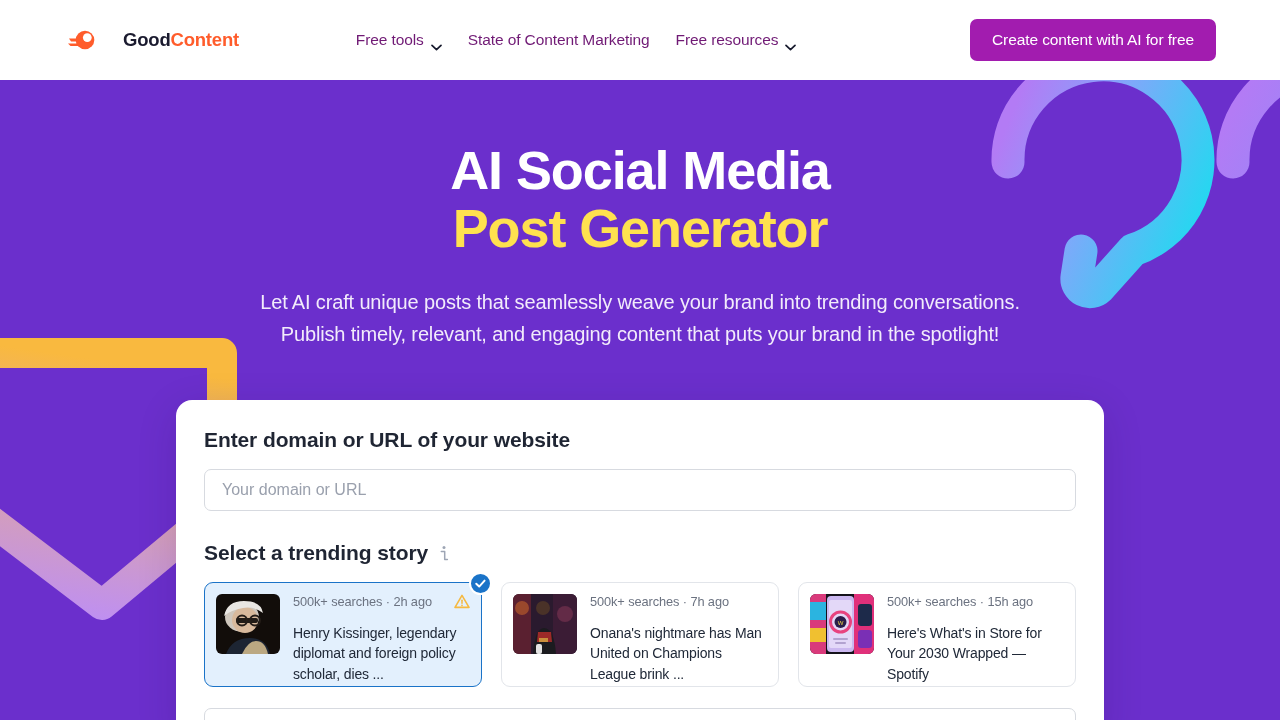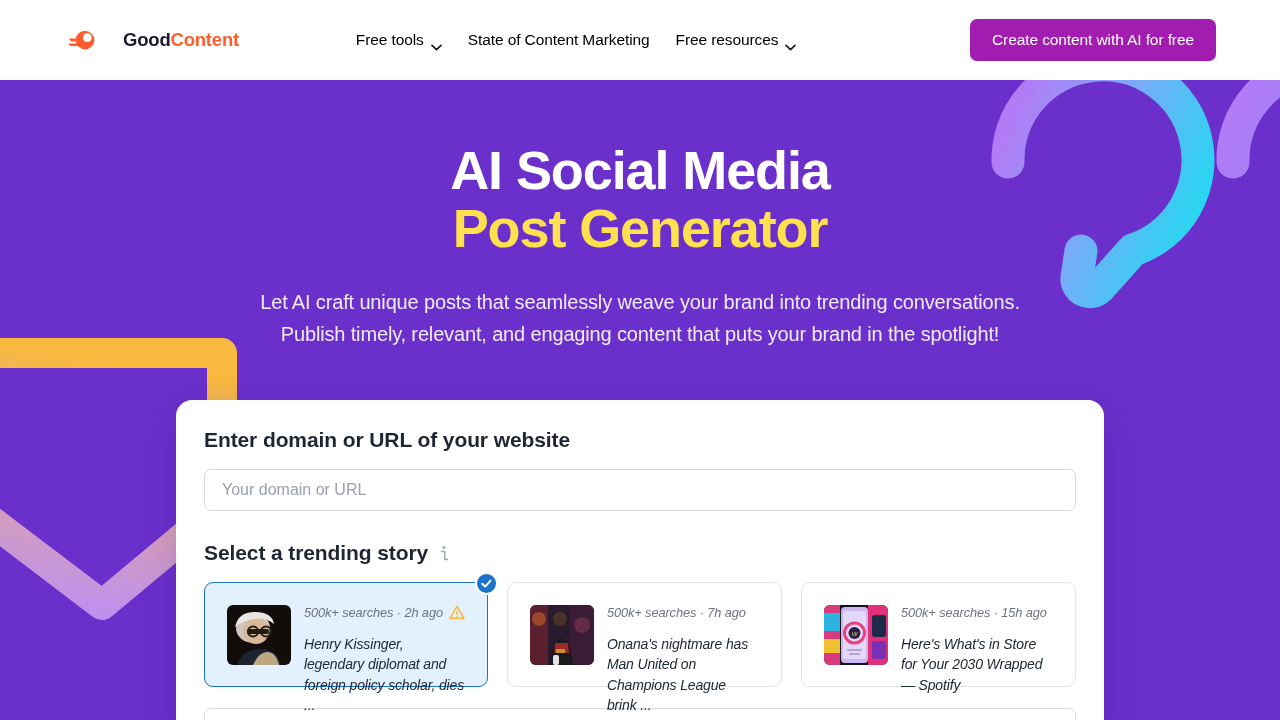--- a/index.html
+++ b/index.html
@@ -20,21 +20,21 @@
   }
   .logo { display:flex; align-items:center; gap:25px; }
   .logo-mark { width:30px; height:24px; flex:0 0 auto; }
   .logo-text { font-size:18.5px; font-weight:700; letter-spacing:-.2px; line-height:1; }
   .logo-good { color:#1b1b2f; }
   .logo-content { color:#FF5C2B; }
 
   .nav { display:flex; align-items:center; gap:26px; margin-left:auto; margin-right:auto; padding-left:30px; }
   .nav-item {
     display:flex; align-items:center; gap:7px;
-    font-size:15.5px; font-weight:500; color:#000000;
+    font-size:15.5px; font-weight:500; color:#701a75;
     white-space:nowrap; cursor:pointer; letter-spacing:-.1px;
   }
   .chev { width:11px; height:7px; display:block; }
 
   .cta {
     margin-left:auto;
     background:#a21caf; color:#fff;
     border:none; border-radius:7px;
     font-family:"Liberation Sans", sans-serif;
     font-size:15.5px; font-weight:500;
@@ -85,22 +85,22 @@
   }
   .text-input::placeholder { color:#9aa0ad; }
   .section-gap { margin-top:30px; }
   .info-icon { width:14px; height:18px; display:block; opacity:.85; }
 
   
   .stories { display:flex; gap:19px; margin-top:17px; }
   .story {
     position:relative; width:284px; height:105px;
     border:1px solid #e2e5ea; border-radius:9px;
-    background:#fff; padding:22px;
-    display:flex; gap:13px; cursor:pointer;font-style:italic;
+    background:#fff; padding:11px;
+    display:flex; gap:13px; cursor:pointer;
   }
   .story.selected { background:#E3F0FD; border:1.5px solid #1A73C8; }
   .thumb { width:64px; height:60px; border-radius:6px; flex:0 0 auto; overflow:hidden; }
   .story-body { flex:1 1 auto; min-width:0; }
   .meta-row { display:flex; align-items:center; justify-content:space-between; gap:6px; }
   .meta { font-size:12.8px; color:#6b7280; white-space:nowrap; letter-spacing:-.1px; }
   .story-title {
     margin-top:14px; font-size:14px; line-height:20.4px;
     color:#202938; letter-spacing:-.15px;
   }

